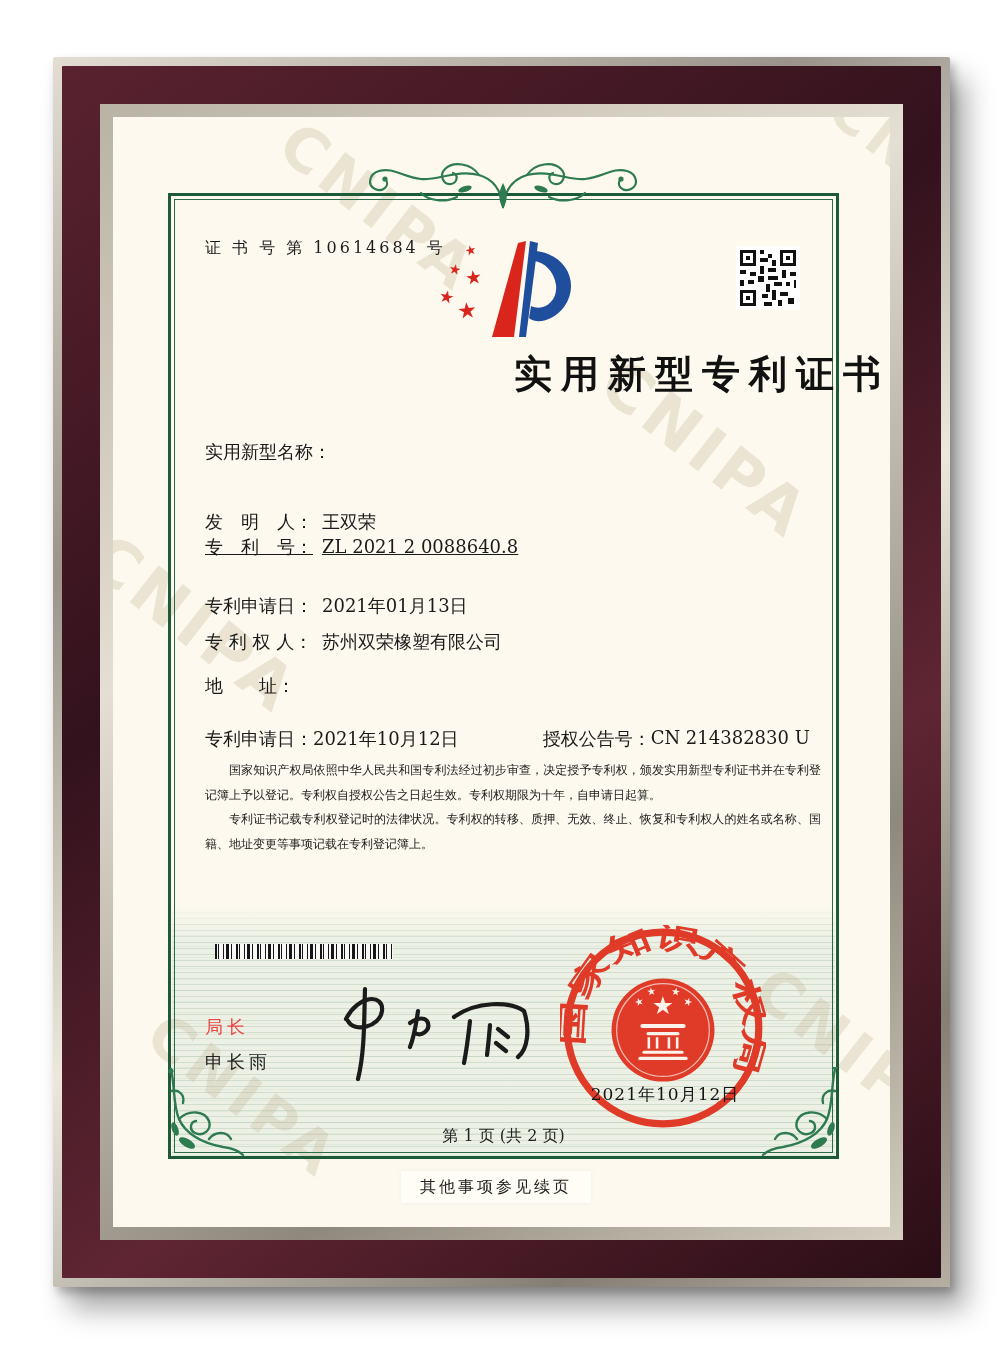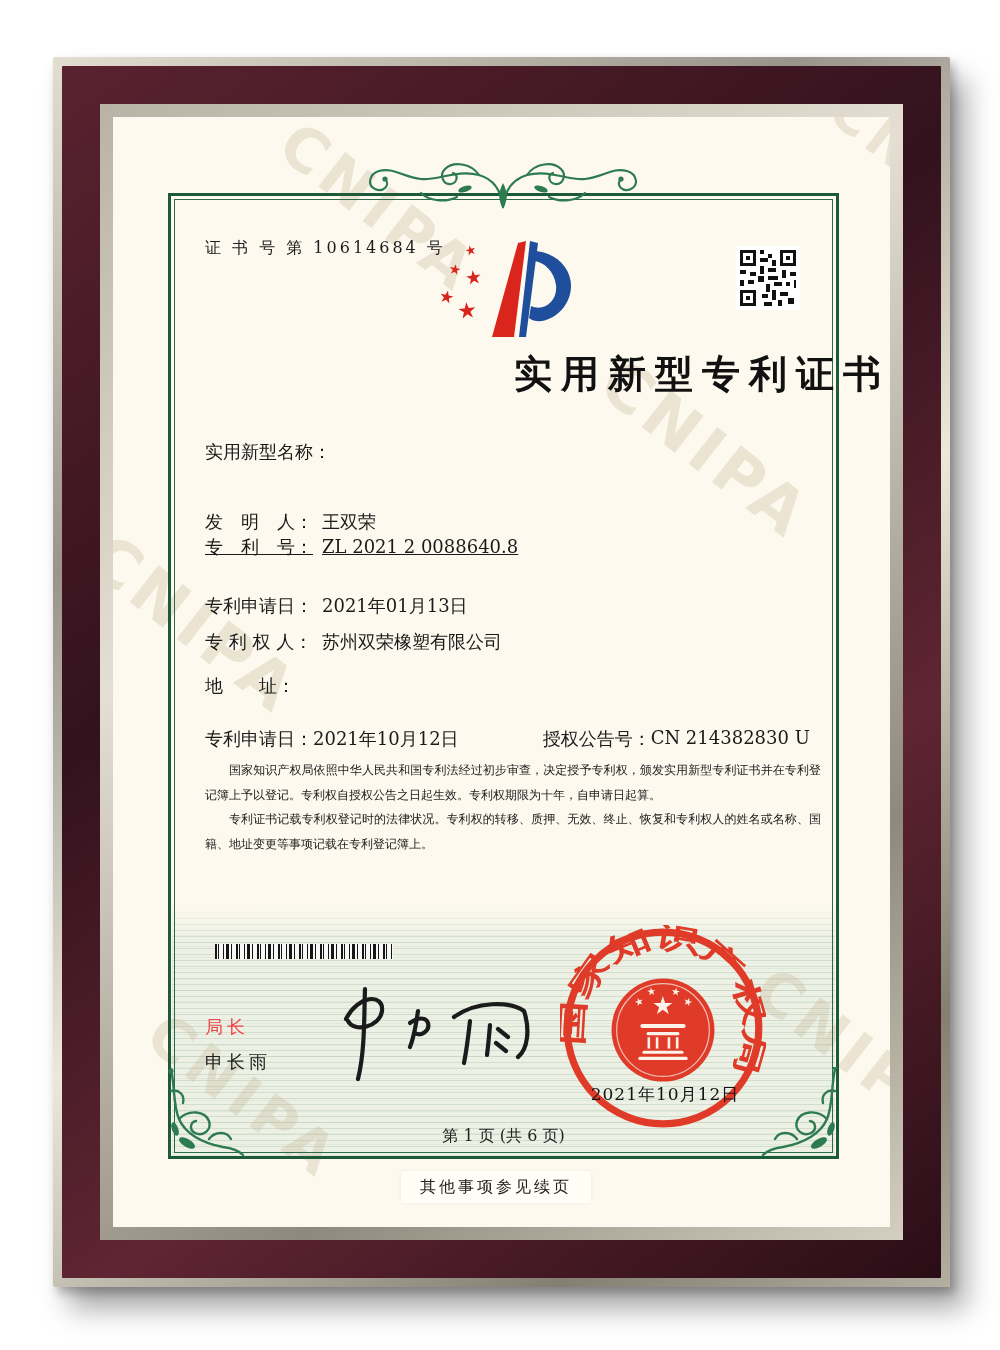--- a/index.html
+++ b/index.html
@@ -320,21 +320,21 @@
                   <rect x="93" y="109" width="2.5" height="11"></rect>
             <rect x="104.5" y="109" width="2.5" height="11"></rect>
                   <rect x="112.5" y="109" width="2.5" height="11"></rect>
             <rect x="80" y="122" width="40" height="3" rx="1.5"></rect>
             <rect x="76" y="128" width="48" height="3" rx="1.5"></rect>
           </g>
         </g>
       </svg>
       <div class="seal-date">2021年10月12日</div>
 
-      <div class="page-info">第 1 页 (共 6 页)</div>
+      <div class="page-info">第 1 页 (共 2 页)</div>
 
       <div class="footer-strip">其他事项参见续页</div>
 
     </div>
    </div>
   </div>
  </div>
 </div>
 
 </body></html>

